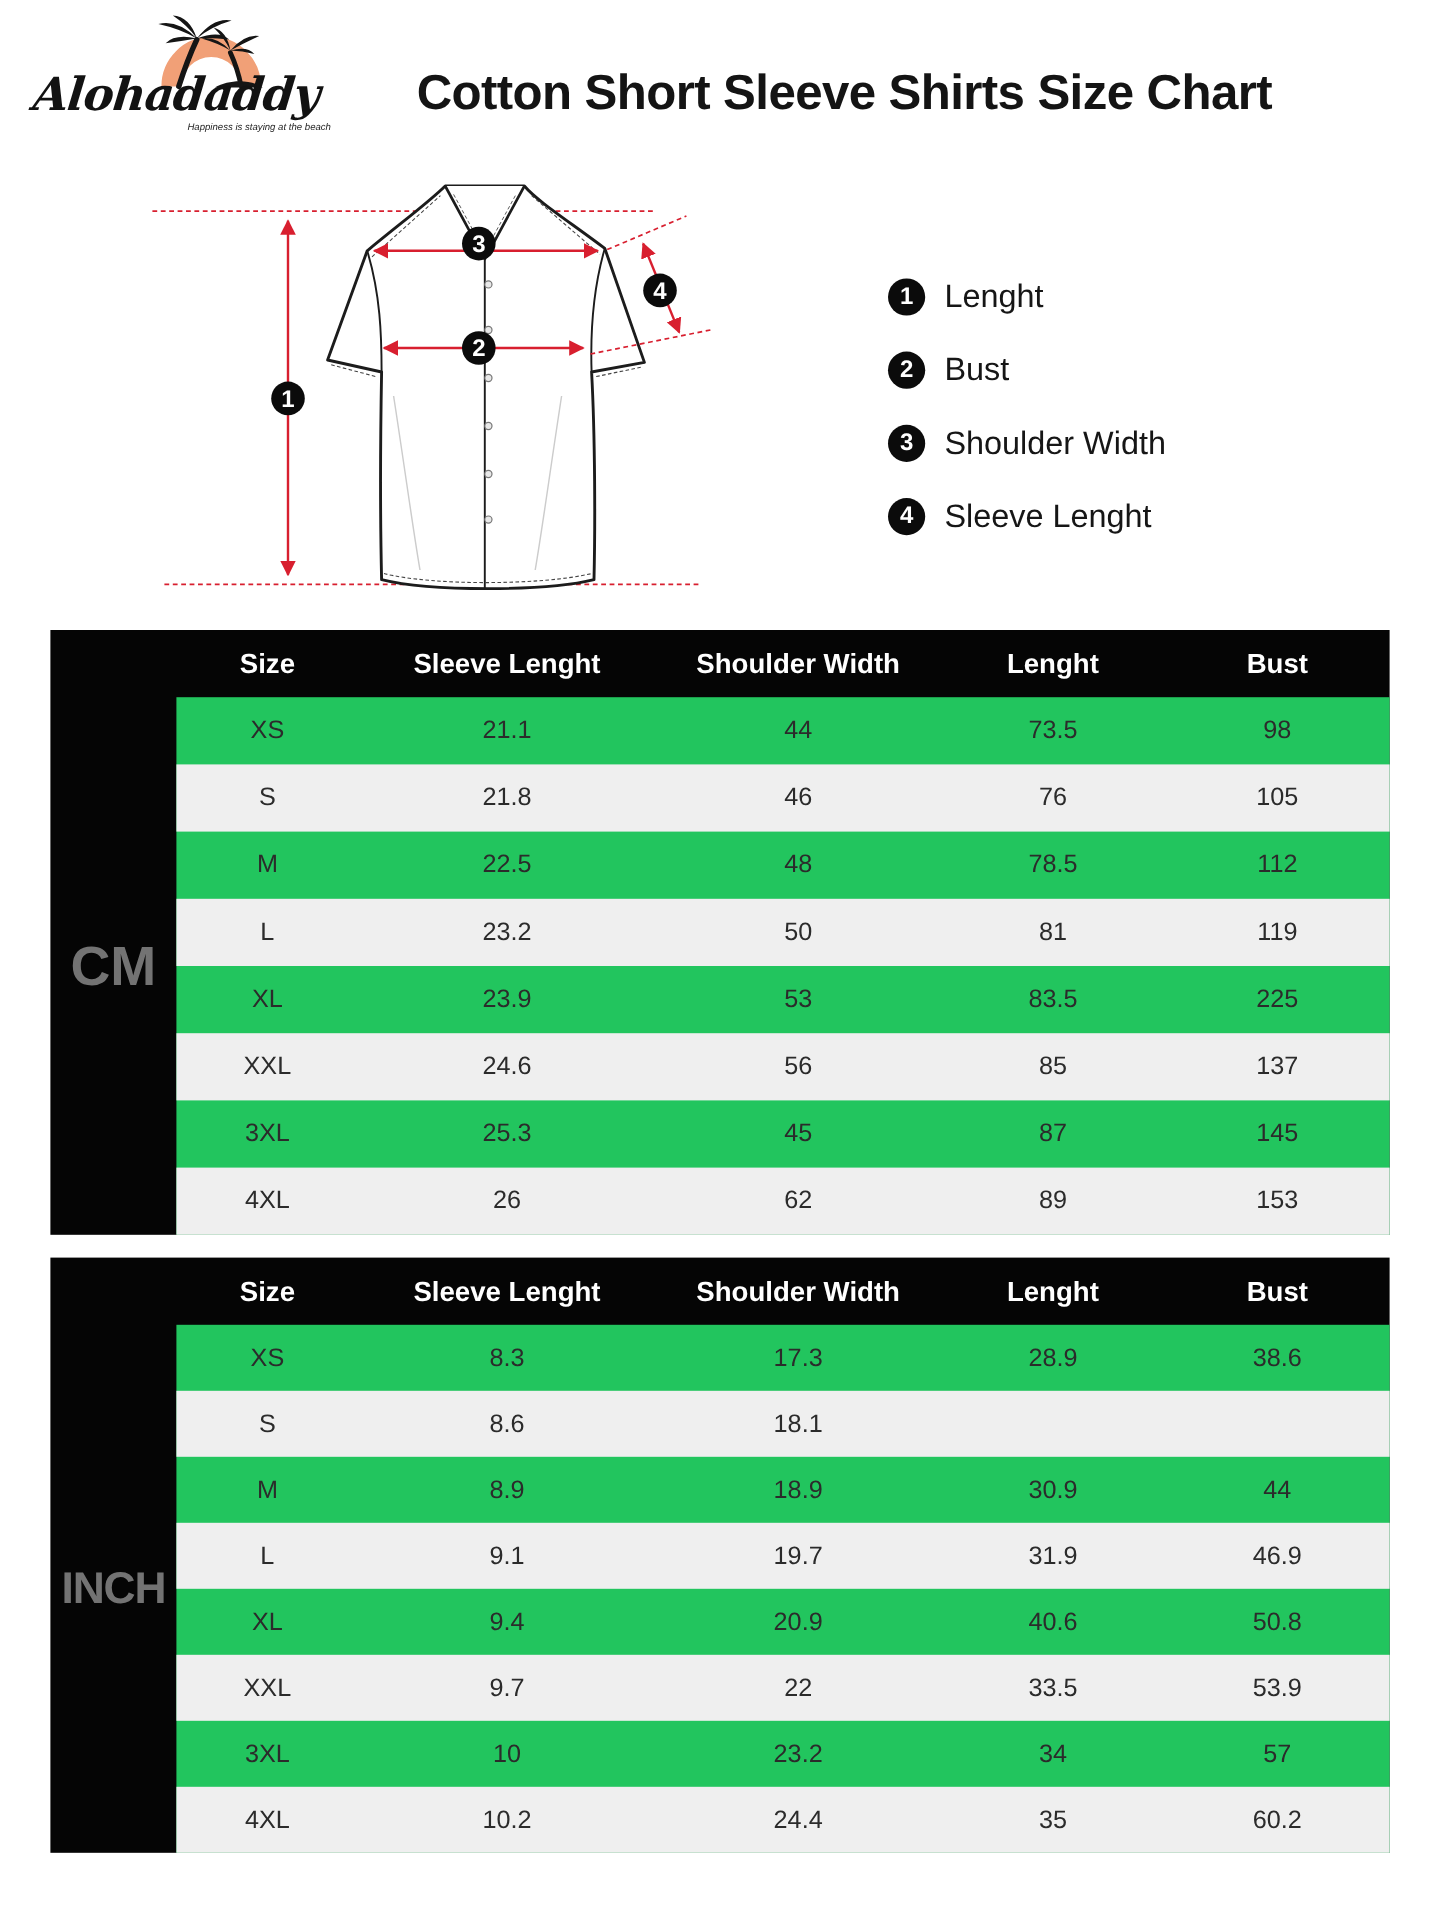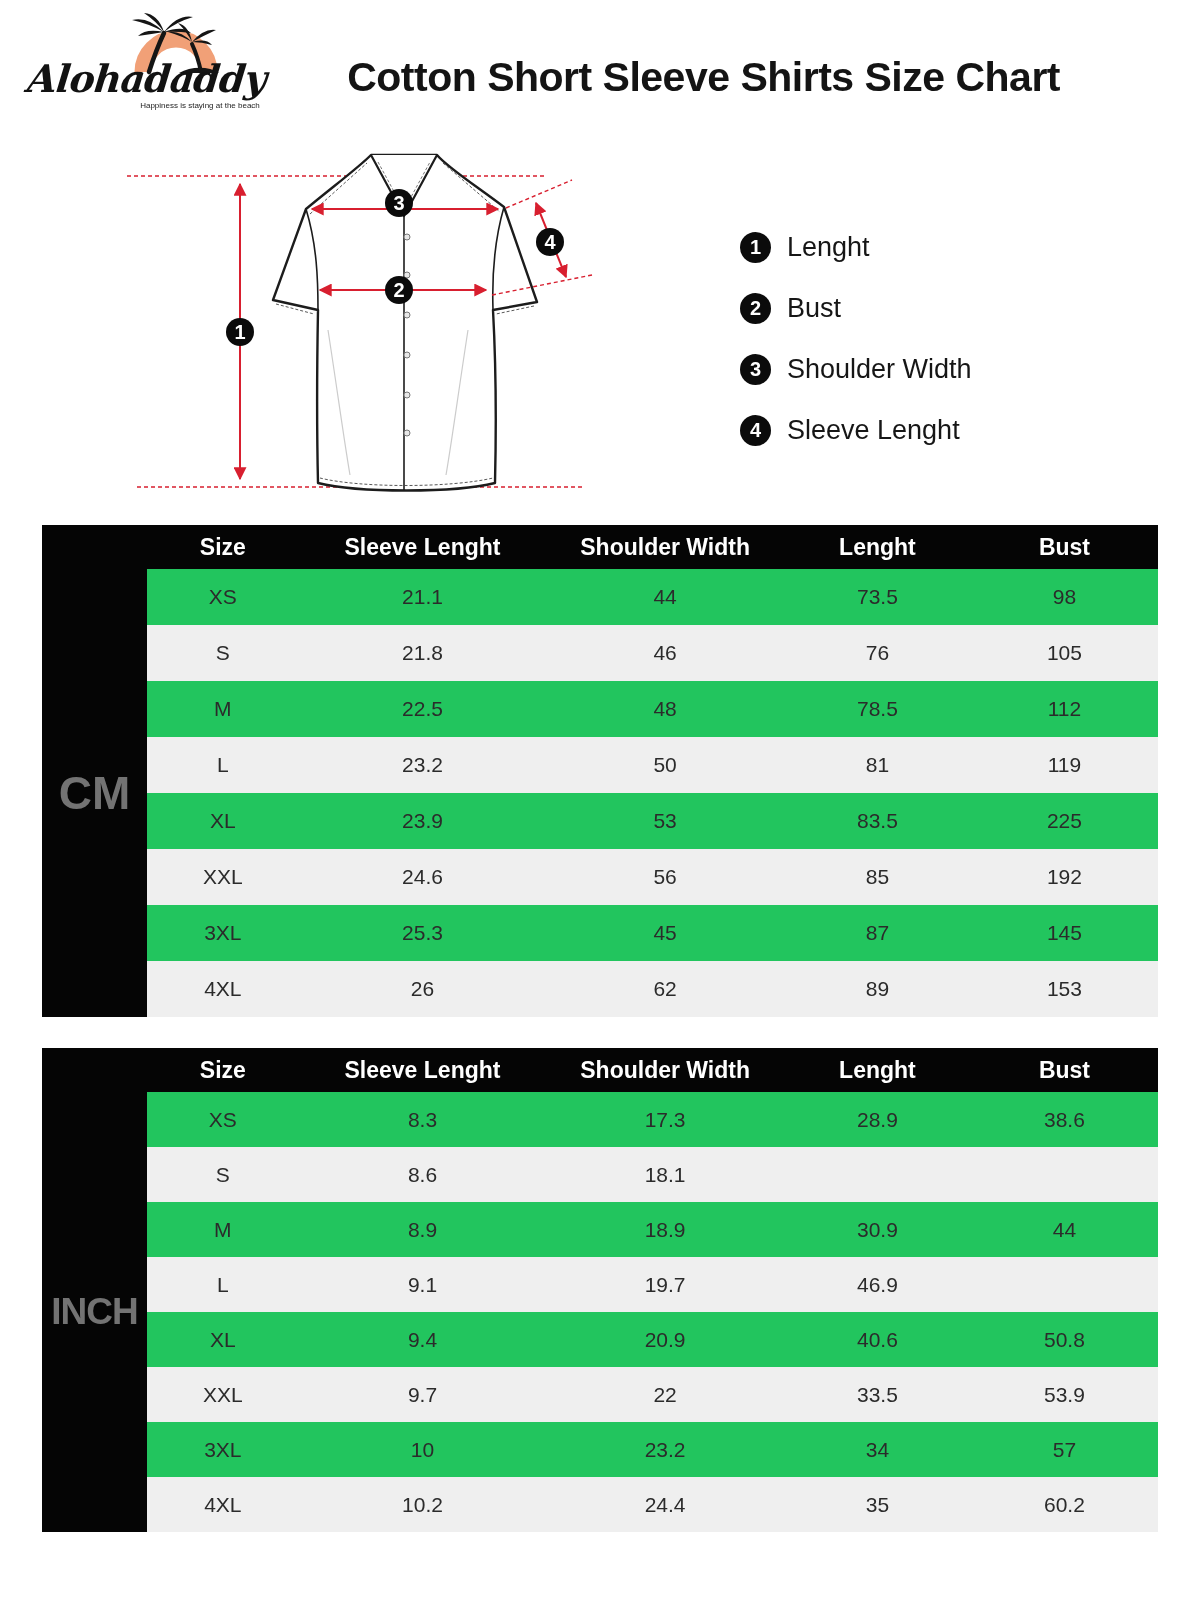--- a/index.html
+++ b/index.html
@@ -5,38 +5,38 @@
   * { margin:0; padding:0; box-sizing:border-box; }
   html,body { background:#ffffff; }
   body { font-family:"Liberation Sans", sans-serif; }
   .page { position:relative; width:1200px; height:1600px; background:#fff; overflow:hidden; }
 
   
   .logo-graphic { position:absolute; left:103px; top:12px; }
   .brand-name { position:absolute; left:20px; top:56px; width:254px; text-align:center;
     font-family:"DejaVu Serif", serif; font-style:italic; font-weight:700; font-size:38px;
     color:#121212; transform:skewX(-6deg); letter-spacing:-1px; }
-  .brand-tagline { position:absolute; left:138px; top:101px; width:124px; text-align:center;
-    font-size:8px; color:#1d1d1d; }
+  .brand-tagline { position:absolute; left:154px; top:101px; width:124px; text-align:center;
+    font-size:8px; color:#1d1d1d;font-style:italic; }
   .page-title { position:absolute; left:290px; top:54px; width:770px; text-align:right;
     font-size:41px; font-weight:700; color:#141414; letter-spacing:-0.5px; }
 
   
   .shirt-svg { position:absolute; left:100px; top:140px; }
   .legend { position:absolute; left:740px; top:232px; display:flex; flex-direction:column; gap:30px; }
   .legend-item { display:flex; align-items:center; gap:16px; }
   .legend-num { width:31px; height:31px; border-radius:50%; background:#0b0b0b; color:#fff;
     font-weight:700; font-size:20px; display:flex; align-items:center; justify-content:center; flex:0 0 31px; }
   .legend-label { font-size:27px; color:#161616; }
 
   
   .size-table { position:absolute; left:42px; width:1116px; background:#050505; }
   #table-cm  { top:525px; }
   #table-inch{ top:1048px; }
-  .thead { display:flex; height:44px; }
+  .thead { display:flex; height:56px; }
   .unit-spacer { flex:0 0 105px; }
   .hcells { flex:1; display:flex; height:100%; }
   .hcell { display:flex; align-items:center; justify-content:center;
     color:#ffffff; font-weight:700; font-size:23px; }
   .tbody { display:flex; }
   .unit-cell { flex:0 0 105px; display:flex; align-items:center; justify-content:center;
     color:#737373; font-weight:700; }
   #table-cm  .unit-cell { font-size:46px; }
   #table-inch .unit-cell { font-size:37px; letter-spacing:-1px; }
   .rows { flex:1; background:#22c55e; }
@@ -214,21 +214,21 @@
             <div class="tcell c1">23.9</div>
             <div class="tcell c2">53</div>
             <div class="tcell c3">83.5</div>
             <div class="tcell c4">225</div>
           </div>
           <div class="trow">
             <div class="tcell c0">XXL</div>
             <div class="tcell c1">24.6</div>
             <div class="tcell c2">56</div>
             <div class="tcell c3">85</div>
-            <div class="tcell c4">192</div>
+            <div class="tcell c4">137</div>
           </div>
           <div class="trow">
             <div class="tcell c0">3XL</div>
             <div class="tcell c1">25.3</div>
             <div class="tcell c2">45</div>
             <div class="tcell c3">87</div>
             <div class="tcell c4">145</div>
           </div>
           <div class="trow">
             <div class="tcell c0">4XL</div>
@@ -271,20 +271,21 @@
             <div class="tcell c0">M</div>
             <div class="tcell c1">8.9</div>
             <div class="tcell c2">18.9</div>
             <div class="tcell c3">30.9</div>
             <div class="tcell c4">44</div>
           </div>
           <div class="trow">
             <div class="tcell c0">L</div>
             <div class="tcell c1">9.1</div>
             <div class="tcell c2">19.7</div>
+            <div class="tcell c3">31.9</div>
             <div class="tcell c4">46.9</div>
           </div>
           <div class="trow">
             <div class="tcell c0">XL</div>
             <div class="tcell c1">9.4</div>
             <div class="tcell c2">20.9</div>
             <div class="tcell c3">40.6</div>
             <div class="tcell c4">50.8</div>
           </div>
           <div class="trow">

